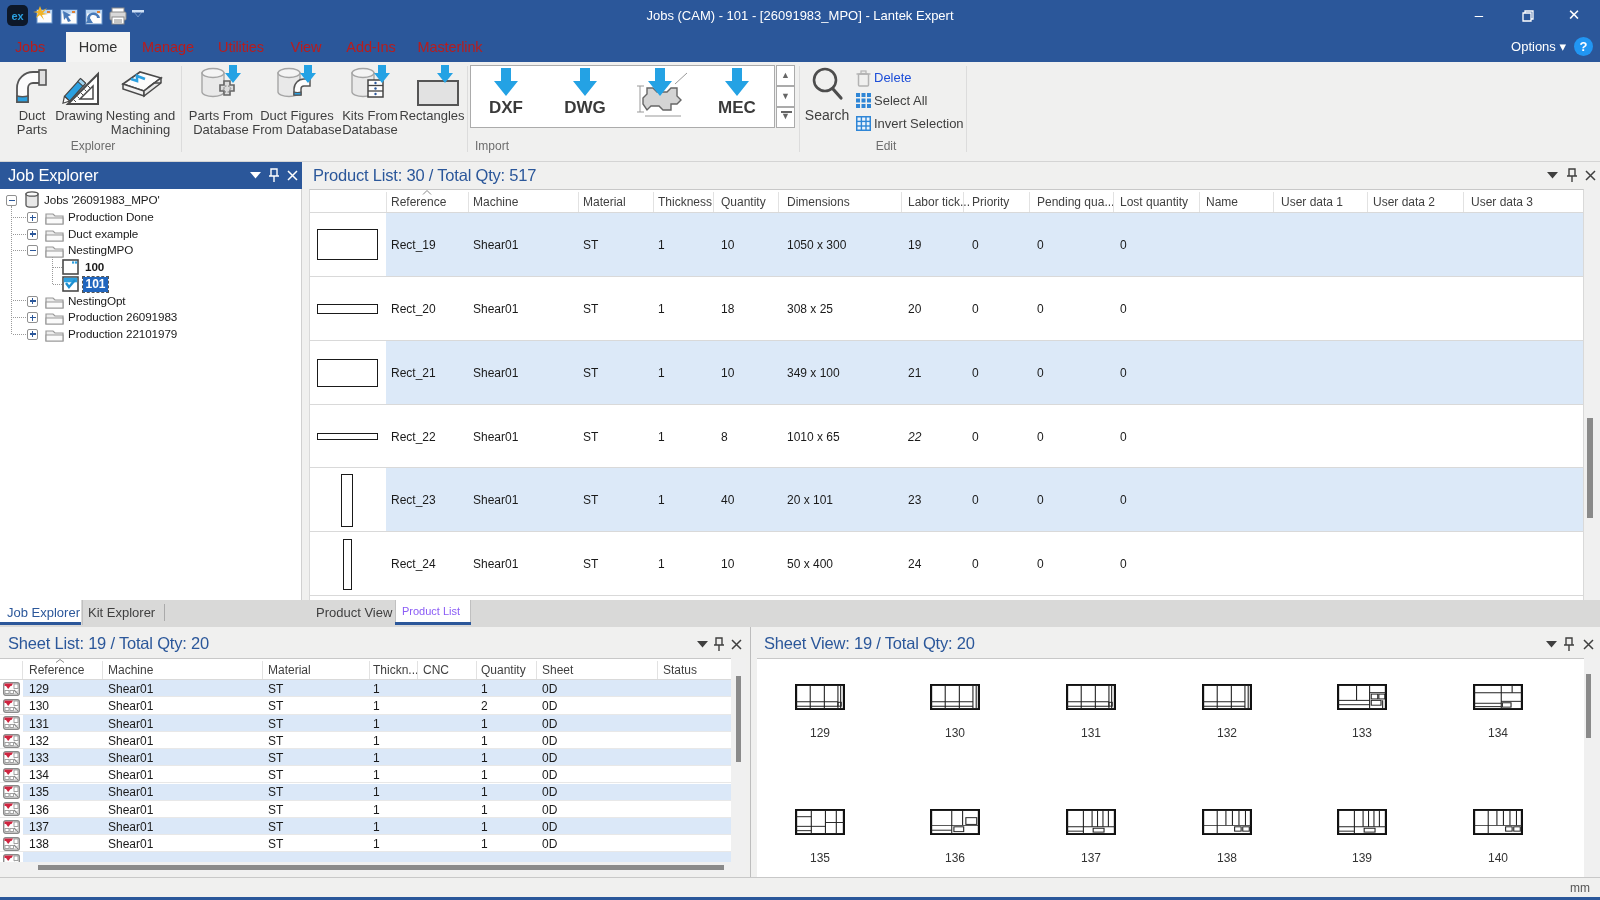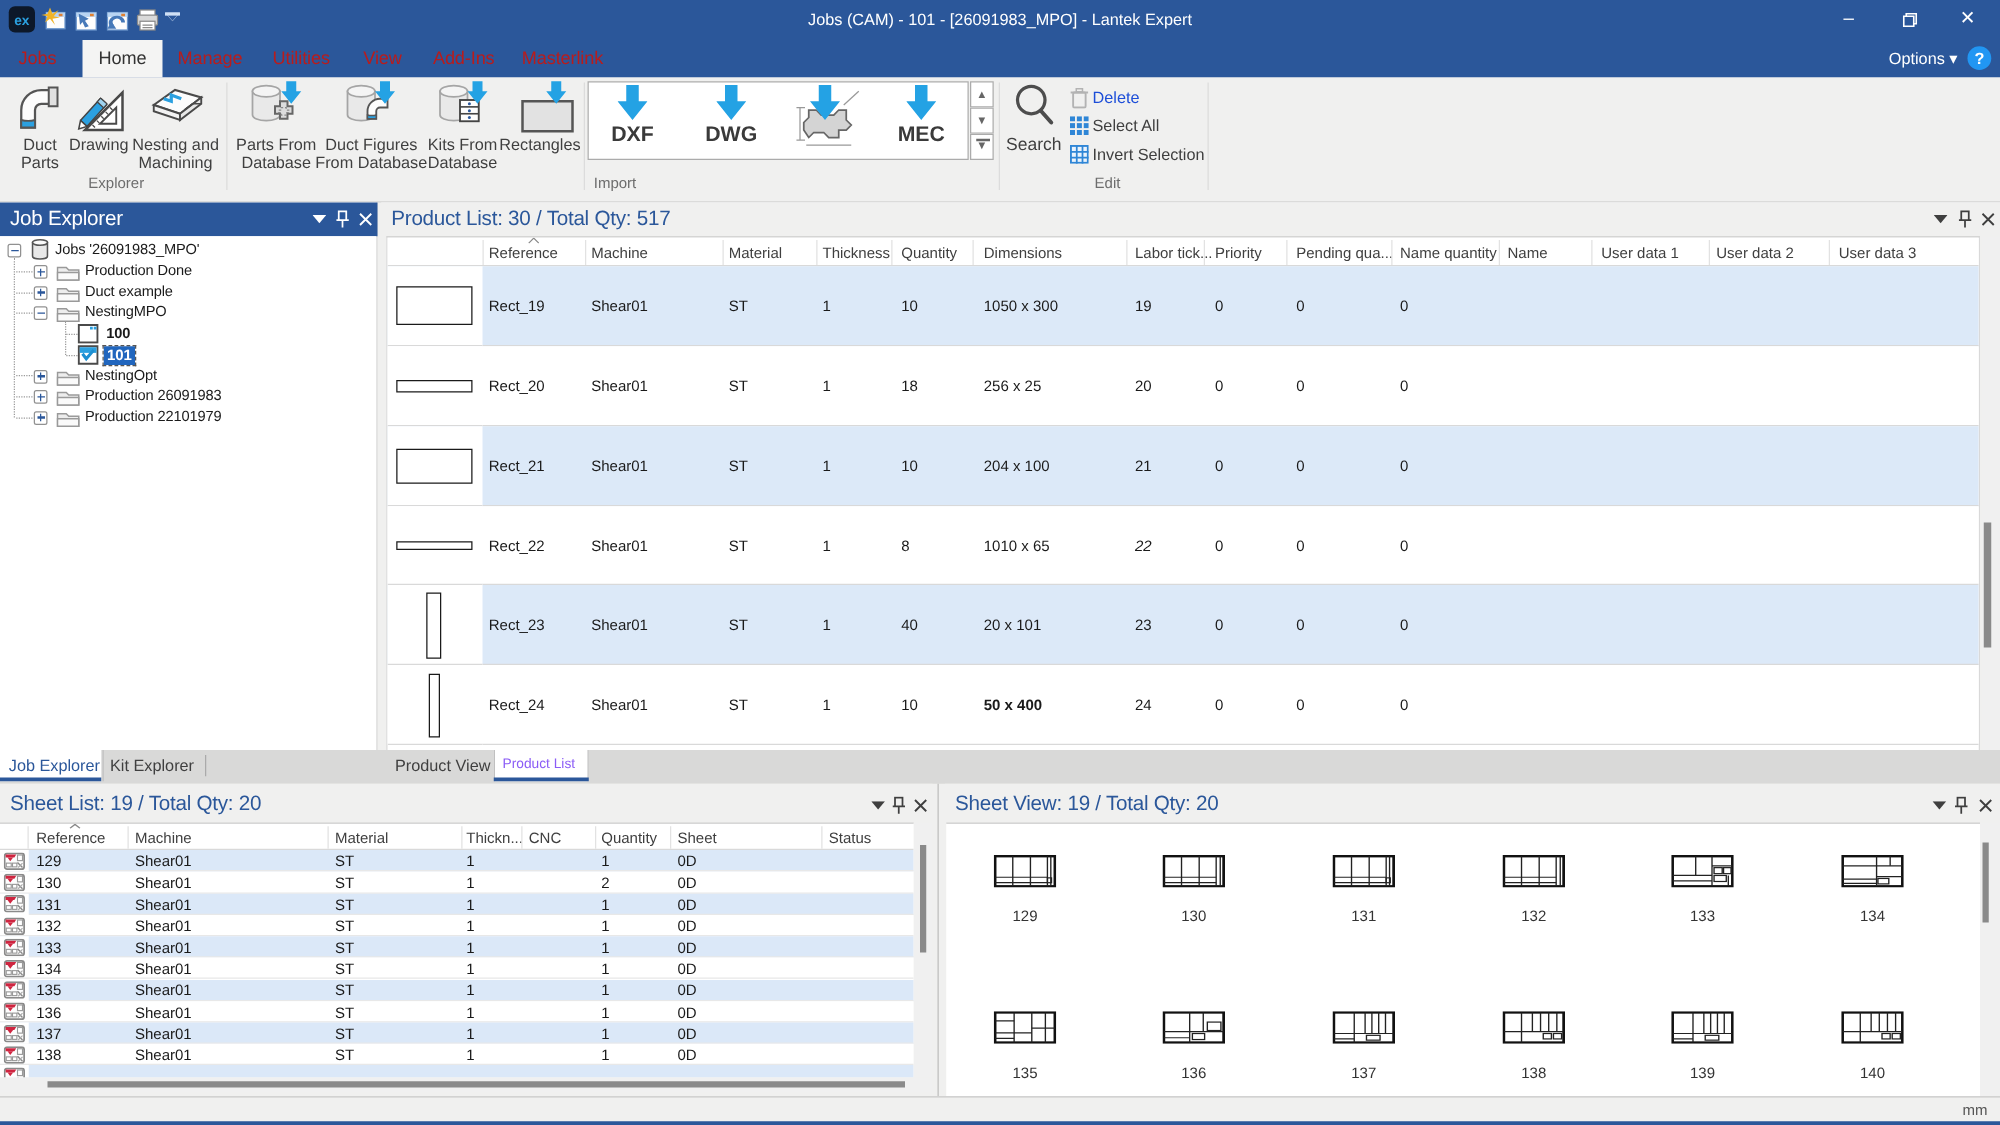--- a/index.html
+++ b/index.html
@@ -402,21 +402,21 @@
 <div class="abs" style="left:0;top:0;width:1273px;height:23px;background:#fff;border-bottom:1px solid #d9d9d9;"></div>
 <div class="abs th" style="left:81px;top:5px;">Reference</div>
 <div class="abs th" style="left:163px;top:5px;">Machine</div>
 <div class="abs th" style="left:273px;top:5px;">Material</div>
 <div class="abs th" style="left:348px;top:5px;text-align:right;">Thickness</div>
 <div class="abs th" style="left:411px;top:5px;">Quantity</div>
 <div class="abs th" style="left:477px;top:5px;">Dimensions</div>
 <div class="abs th" style="left:598px;top:5px;">Labor tick...</div>
 <div class="abs th" style="left:662px;top:5px;">Priority</div>
 <div class="abs th" style="left:727px;top:5px;">Pending qua...</div>
-<div class="abs th" style="left:810px;top:5px;">Name quantity</div>
+<div class="abs th" style="left:810px;top:5px;">Lost quantity</div>
 <div class="abs th" style="left:896px;top:5px;">Name</div>
 <div class="abs th" style="left:971px;top:5px;">User data 1</div>
 <div class="abs th" style="left:1063px;top:5px;">User data 2</div>
 <div class="abs th" style="left:1161px;top:5px;">User data 3</div>
 <div class="abs" style="left:76px;top:2px;width:1px;height:20px;background:#e2e2e2;"></div>
 <div class="abs" style="left:158px;top:2px;width:1px;height:20px;background:#e2e2e2;"></div>
 <div class="abs" style="left:268px;top:2px;width:1px;height:20px;background:#e2e2e2;"></div>
 <div class="abs" style="left:343px;top:2px;width:1px;height:20px;background:#e2e2e2;"></div>
 <div class="abs" style="left:403px;top:2px;width:1px;height:20px;background:#e2e2e2;"></div>
 <div class="abs" style="left:468px;top:2px;width:1px;height:20px;background:#e2e2e2;"></div>
@@ -445,34 +445,34 @@
 <div class="abs td" style="left:727px;top:47.9px;">0</div>
 <div class="abs td" style="left:810px;top:47.9px;">0</div>
 <div class="abs" style="left:0;top:86.8px;width:1273px;height:63.85px;background:#fff;border-bottom:1px solid #d9d9d9;"></div>
 <div class="abs" style="left:0;top:86.8px;width:76px;height:63.85px;background:#fff;border-bottom:1px solid #d9d9d9;"></div>
 <div class="abs" style="left:6.5px;top:113.8px;width:61px;height:10px;background:#fff;border:1.6px solid #1a1a1a;"></div>
 <div class="abs td" style="left:81px;top:111.8px;">Rect_20</div>
 <div class="abs td" style="left:163px;top:111.8px;">Shear01</div>
 <div class="abs td" style="left:273px;top:111.8px;">ST</div>
 <div class="abs td" style="left:348px;top:111.8px;">1</div>
 <div class="abs td" style="left:411px;top:111.8px;">18</div>
-<div class="abs td" style="left:477px;top:111.8px;">256 x 25</div>
+<div class="abs td" style="left:477px;top:111.8px;">308 x 25</div>
 <div class="abs td" style="left:598px;top:111.8px;">20</div>
 <div class="abs td" style="left:662px;top:111.8px;">0</div>
 <div class="abs td" style="left:727px;top:111.8px;">0</div>
 <div class="abs td" style="left:810px;top:111.8px;">0</div>
 <div class="abs" style="left:0;top:150.7px;width:1273px;height:63.85px;background:#dce9f8;border-bottom:1px solid #d9d9d9;"></div>
 <div class="abs" style="left:0;top:150.7px;width:76px;height:63.85px;background:#fff;border-bottom:1px solid #d9d9d9;"></div>
 <div class="abs" style="left:6.5px;top:168.6px;width:61px;height:28px;background:#fff;border:1.6px solid #1a1a1a;"></div>
 <div class="abs td" style="left:81px;top:175.6px;">Rect_21</div>
 <div class="abs td" style="left:163px;top:175.6px;">Shear01</div>
 <div class="abs td" style="left:273px;top:175.6px;">ST</div>
 <div class="abs td" style="left:348px;top:175.6px;">1</div>
 <div class="abs td" style="left:411px;top:175.6px;">10</div>
-<div class="abs td" style="left:477px;top:175.6px;">204 x 100</div>
+<div class="abs td" style="left:477px;top:175.6px;">349 x 100</div>
 <div class="abs td" style="left:598px;top:175.6px;">21</div>
 <div class="abs td" style="left:662px;top:175.6px;">0</div>
 <div class="abs td" style="left:727px;top:175.6px;">0</div>
 <div class="abs td" style="left:810px;top:175.6px;">0</div>
 <div class="abs" style="left:0;top:214.5px;width:1273px;height:63.85px;background:#fff;border-bottom:1px solid #d9d9d9;"></div>
 <div class="abs" style="left:0;top:214.5px;width:76px;height:63.85px;background:#fff;border-bottom:1px solid #d9d9d9;"></div>
 <div class="abs" style="left:6.5px;top:243.0px;width:61px;height:7px;background:#fff;border:1.6px solid #1a1a1a;"></div>
 <div class="abs td" style="left:81px;top:239.5px;">Rect_22</div>
 <div class="abs td" style="left:163px;top:239.5px;">Shear01</div>
 <div class="abs td" style="left:273px;top:239.5px;">ST</div>
@@ -497,21 +497,21 @@
 <div class="abs td" style="left:727px;top:303.3px;">0</div>
 <div class="abs td" style="left:810px;top:303.3px;">0</div>
 <div class="abs" style="left:0;top:342.2px;width:1273px;height:63.85px;background:#fff;border-bottom:1px solid #d9d9d9;"></div>
 <div class="abs" style="left:0;top:342.2px;width:76px;height:63.85px;background:#fff;border-bottom:1px solid #d9d9d9;"></div>
 <div class="abs" style="left:32.5px;top:348.7px;width:9px;height:51px;background:#fff;border:1.6px solid #1a1a1a;"></div>
 <div class="abs td" style="left:81px;top:367.2px;">Rect_24</div>
 <div class="abs td" style="left:163px;top:367.2px;">Shear01</div>
 <div class="abs td" style="left:273px;top:367.2px;">ST</div>
 <div class="abs td" style="left:348px;top:367.2px;">1</div>
 <div class="abs td" style="left:411px;top:367.2px;">10</div>
-<div class="abs td" style="left:477px;top:367.2px;font-weight:bold;">50 x 400</div>
+<div class="abs td" style="left:477px;top:367.2px;">50 x 400</div>
 <div class="abs td" style="left:598px;top:367.2px;">24</div>
 <div class="abs td" style="left:662px;top:367.2px;">0</div>
 <div class="abs td" style="left:727px;top:367.2px;">0</div>
 <div class="abs td" style="left:810px;top:367.2px;">0</div>
 </div>
 <div class="abs sbtrack" style="left:1585px;top:189px;width:15px;height:412px;"></div>
 <div class="abs sbthumb" style="left:1587px;top:418px;width:6px;height:100px;"></div>
 
 <div class="abs" id="tabstrip" style="left:0;top:600px;width:1600px;height:27px;background:#d9d9d8;"></div>
 <div class="abs" style="left:0;top:600px;width:81px;height:25px;background:#fff;"></div>

